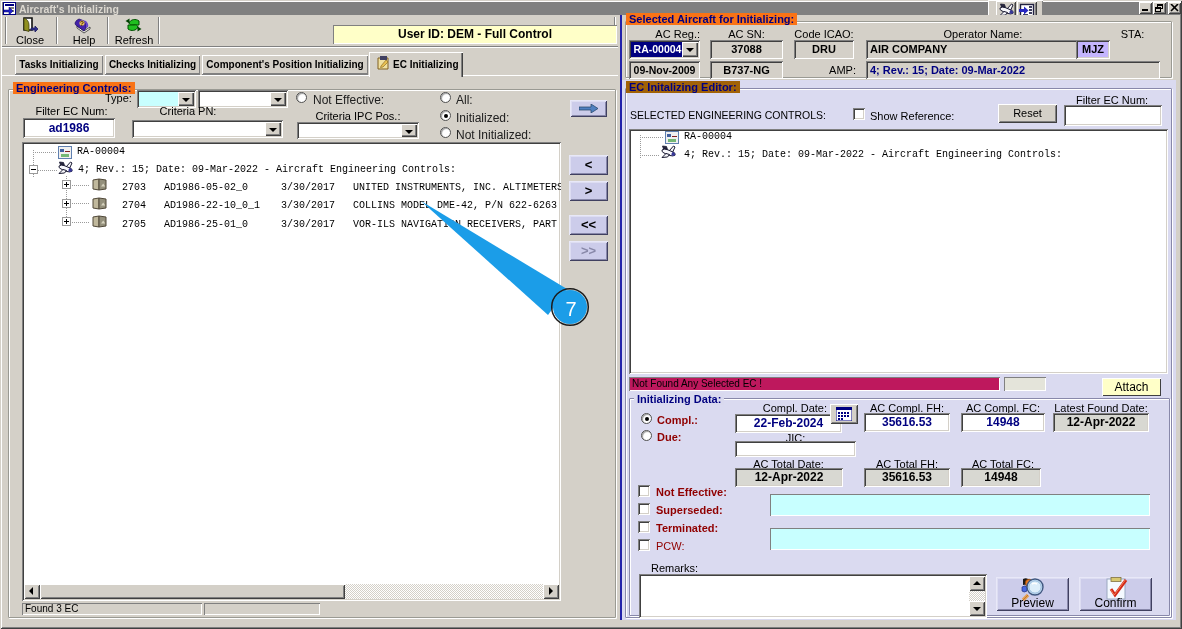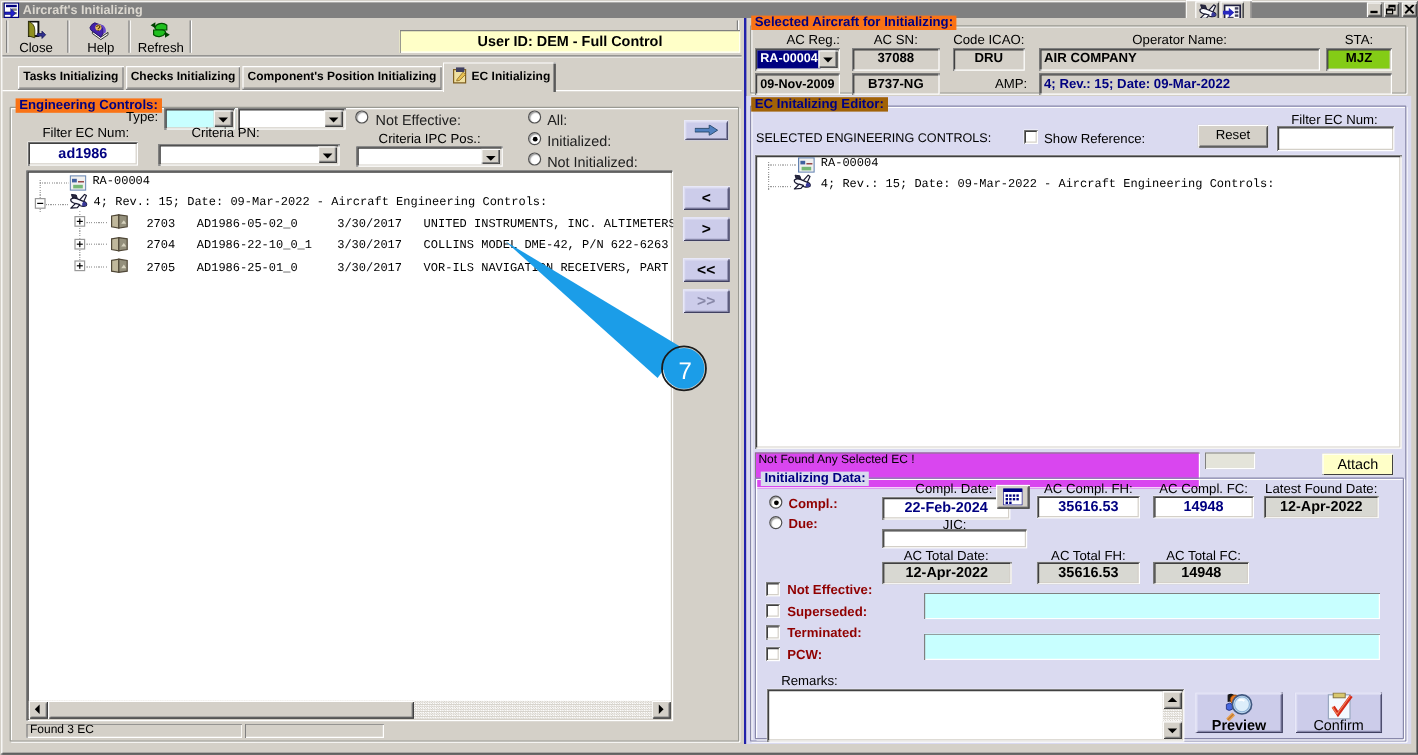--- a/index.html
+++ b/index.html
@@ -252,21 +252,21 @@
 <div class="lbl" style="left:1105px;top:28px;width:55px;text-align:center">STA:</div>
 <div class="combo" style="left:629px;top:40px;width:71px;height:19px">
  <div class="a" style="left:2px;top:2px;width:53px;height:15px;background:#000080;color:#fff;font-weight:bold;font-size:10.5px;line-height:15px;text-align:center">RA-00004</div>
  <div class="arr">
       <div class="tri"></div>
     </div>
 </div>
 <div class="field sunk1" style="left:710px;top:40px;width:73px;height:19px;line-height:19px;background:#d4d0c8;font-size:11px">37088</div>
 <div class="field sunk1" style="left:794px;top:40px;width:60px;height:19px;line-height:19px;background:#d4d0c8;font-size:11px">DRU</div>
 <div class="field sunk1" style="left:866px;top:40px;width:234px;height:19px;line-height:19px;background:#d4d0c8;font-size:11px;text-align:left;padding-left:4px">AIR COMPANY</div>
-<div class="field sunk1" style="left:1105px;top:40px;width:55px;height:19px;line-height:19px;background:#84cc16;font-size:11px">MJZ</div>
+<div class="field sunk1" style="left:1076px;top:40px;width:34px;height:19px;line-height:19px;background:#c4b5fd;font-size:11px">MJZ</div>
 <div class="field sunk1" style="left:629px;top:61px;width:71px;height:18px;line-height:18px;background:#d4d0c8;font-size:10.5px">09-Nov-2009</div>
 <div class="field sunk1" style="left:710px;top:61px;width:73px;height:18px;line-height:18px;background:#d4d0c8;font-size:11px">B737-NG</div>
 <div class="lbl" style="left:822px;top:64px;width:34px;text-align:right">AMP:</div>
 <div class="field sunk1" style="left:866px;top:61px;width:294px;height:18px;line-height:18px;background:#d4d0c8;font-size:11px;text-align:left;padding-left:4px;color:#000080">4; Rev.: 15; Date: 09-Mar-2022</div>
 
 <div class="a gbox" style="left:625px;top:88px;width:547px;height:530px;border-color:#8888aa">
  <div class="glab" style="top:-8px;left:0;background:#a16207">EC Initalizing Editor:</div>
 </div>
 <div class="lbl" style="left:1076px;top:94px">Filter EC Num:</div>
 <div class="a sunk" style="left:1064px;top:105px;width:98px;height:21px;background:#fff"></div>
@@ -293,21 +293,21 @@
         <path d="M9 6 L13.5 1 L15 2 L12.5 7.5 Z" fill="#f8f8fc" stroke="#181830" stroke-width="1"></path>
         <path d="M2 5 Q4 3.5 7 4.5 L13 7 Q16 8.2 15 10.2 Q13 11.5 10 10.5 L4 8 Q1.5 7 2 5 Z" fill="#f8f8fc" stroke="#181830" stroke-width="1"></path>
         <path d="M12.5 7 Q16 8 15 10.2 Q13.5 11.3 11.5 10.6 Q11 8.5 12.5 7 Z" fill="#383898"></path>
         <path d="M6 8.5 L2 12.5 L7.5 12 L9.5 9.5 Z" fill="#f8f8fc" stroke="#181830" stroke-width="1"></path>
       </g>
     </svg>
  <div class="a mono" style="left:55px;top:2px">RA-00004</div>
  <div class="a mono" style="left:55px;top:20px">4; Rev.: 15; Date: 09-Mar-2022 - Aircraft Engineering Controls:</div>
 </div>
 
-<div class="a sunk1" style="left:629px;top:377px;width:371px;height:30px;background:#d946ef;font-size:10px;line-height:14px;padding-left:3px">Not Found Any Selected EC !</div>
+<div class="a sunk1" style="left:629px;top:377px;width:371px;height:14px;background:#be185d;font-size:10px;line-height:14px;padding-left:3px">Not Found Any Selected EC !</div>
 <div class="a sunk1" style="left:1004px;top:377px;width:42px;height:14px;background:#e4e4da"></div>
 
 <div class="a raised1" style="left:1102px;top:378px;width:59px;height:18px;background:#ffffc8;text-align:center;line-height:18px;font-size:12px;box-shadow:inset 1px 1px 0 #fff,inset -1px -1px 0 #404040">Attach</div>
 
 <div class="a gbox" style="left:629px;top:398px;width:541px;height:218px;border-color:#8888aa">
  <div class="glab" style="top:-6px;left:4px;background:#d9d9ee">Initializing Data:</div>
 </div>
 <div class="radio on" style="left:641px;top:413px"></div>
 <div class="lbl red" style="left:657px;top:414px;font-weight:bold">Compl.:</div>
 <div class="radio" style="left:641px;top:430px"></div>
@@ -349,21 +349,21 @@
 <div class="lbl" style="left:961px;top:458px;width:84px;text-align:center">AC Total FC:</div>
 <div class="field" style="left:961px;top:468px;width:80px;height:19px;background:#d8d8d2;font-size:12px;line-height:19px">14948</div>
 
 <div class="cb" style="left:638px;top:485px"></div>
 <div class="lbl red" style="left:656px;top:486px;font-weight:bold">Not Effective:</div>
 <div class="cb" style="left:638px;top:503px"></div>
 <div class="lbl red" style="left:656px;top:504px;font-weight:bold">Superseded:</div>
 <div class="cb" style="left:638px;top:521px"></div>
 <div class="lbl red" style="left:656px;top:522px;font-weight:bold">Terminated:</div>
 <div class="cb" style="left:638px;top:539px"></div>
-<div class="lbl red" style="left:656px;top:540px;font-weight:bold">PCW:</div>
+<div class="lbl red" style="left:656px;top:540px;font-weight:normal">PCW:</div>
 <div class="a sunk1" style="left:770px;top:494px;width:380px;height:22px;background:#c8ffff"></div>
 <div class="a sunk1" style="left:770px;top:528px;width:380px;height:22px;background:#c8ffff"></div>
 
 <div class="lbl" style="left:651px;top:562px">Remarks:</div>
 <div class="a sunk" style="left:639px;top:574px;width:348px;height:44px;background:#fff"></div>
 <div class="a" style="left:969px;top:576px;width:16px;height:40px;background:repeating-conic-gradient(#ffffff 0% 25%, #d4d0c8 0% 50%) 0 0/2px 2px"></div>
 <div class="graybtn" style="left:969px;top:576px;width:16px;height:15px">
     <div class="tri" style="border-bottom:4px solid #000;border-top:none;left:4px;top:5px"></div>
   </div>
 <div class="graybtn" style="left:969px;top:601px;width:16px;height:15px">
@@ -374,21 +374,21 @@
  <svg width="34" height="24" viewBox="0 0 34 24" style="margin-top:0">
   <path d="M7 2 Q11 0 13 3 L13 7 L7 8 Z" fill="#181818"></path>
   <circle cx="13" cy="6" r="3.8" fill="#e87820" stroke="#803c00" stroke-width="0.7"></circle>
   <path d="M6 10 Q9 8 11 10 L11 14 Q8 16 6 14 Z" fill="#4868e0" stroke="#203080" stroke-width="0.7"></path>
   <path d="M12 18 L7 23" stroke="#e8a050" stroke-width="3.4"></path>
   <path d="M12 18 L7 23" stroke="#905010" stroke-width="1" fill="none" opacity="0.5"></path>
   <circle cx="19" cy="10" r="8" fill="#cfe6f8" stroke="#405880" stroke-width="1.4"></circle>
   <circle cx="19" cy="10" r="6.2" fill="#ddeefa" stroke="#8fb4d8" stroke-width="1"></circle>
   <path d="M16 7 Q18 5.5 21 7" stroke="#fff" stroke-width="1.6" fill="none"></path>
  </svg>
- <div style="font-weight:bold;font-size:12px;margin-top:-7px;position:relative">Preview</div>
+ <div style="font-weight:normal;font-size:12px;margin-top:-7px;position:relative">Preview</div>
 </div>
 <div class="lavbtn" style="left:1079px;top:577px;width:73px;height:34px">
  <svg width="26" height="24" viewBox="0 0 26 24" style="margin-top:0">
   <rect x="4" y="2" width="18" height="20" fill="#f4f9ff" stroke="#9aa8c0" stroke-width="1"></rect>
   <rect x="8" y="0.5" width="10" height="4" fill="#d8c870" stroke="#807040" stroke-width="0.8"></rect>
   <path d="M8 12 L12 18 L23 3" stroke="#d42818" stroke-width="3" fill="none"></path>
   <path d="M8 12 L12 18 L23 3" stroke="#f08058" stroke-width="1" fill="none" transform="translate(-0.8,0)"></path>
  </svg>
  <div style="font-weight:normal;font-size:12px;margin-top:-7px;position:relative">Confirm</div>
 </div>

